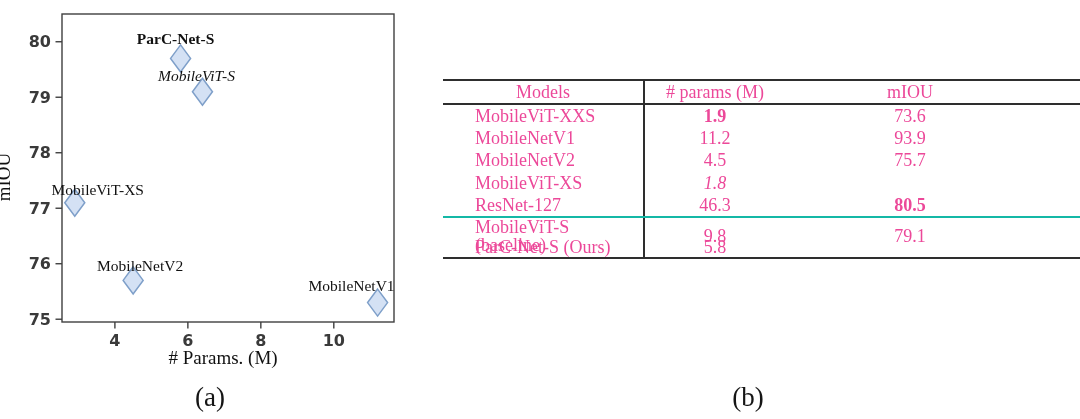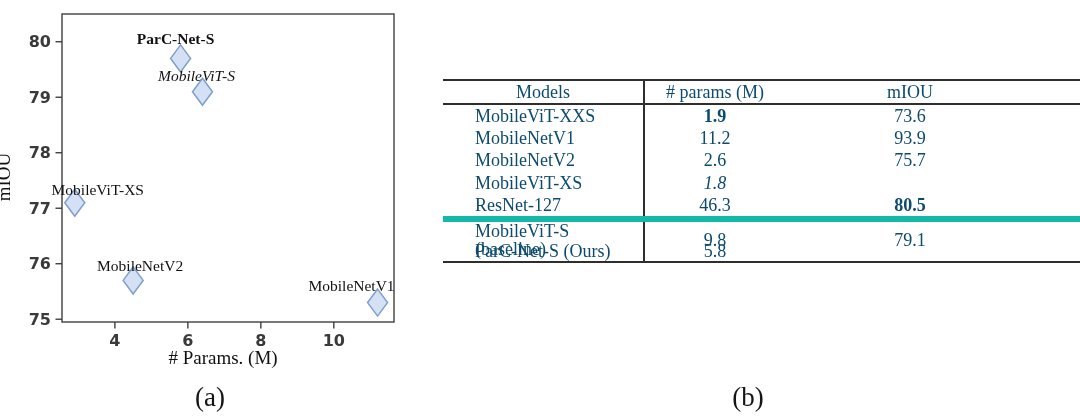--- a/index.html
+++ b/index.html
@@ -6,24 +6,24 @@
   .canvas{position:relative;width:1080px;height:419px;background:#ffffff;overflow:hidden;
           font-family:"Liberation Serif",serif;color:#111;}
   .panel{position:absolute;left:0;top:0;width:1080px;height:419px;}
   svg text{user-select:none;}
   .caption{position:absolute;font-size:27px;color:#151515;text-align:center;width:200px;}
   .caption-a{left:110px;top:382px;}
   .caption-b{left:648px;top:382px;}
   
   .ptable{position:absolute;left:443px;top:79px;width:637px;
           border-top:2px solid #2e2e2e;border-bottom:2px solid #2e2e2e;
-          font-size:18px;color:#0c4a6e;}
+          font-size:18px;color:#ec4899;}
   .trow{display:grid;grid-template-columns:202px 140px 250px 1fr;}
   .thead{height:22px;border-bottom:2px solid #2e2e2e;}
-  #tbody-main{border-bottom:6px solid #14b8a6;}
+  #tbody-main{border-bottom:2px solid #14b8a6;}
   #tbody-main .trow{height:22.2px;}
   #tbody-ours .trow{height:19.5px;}
   .cell{display:flex;align-items:center;line-height:1;}
   .c1{padding-left:32px;border-right:2px solid #2e2e2e;justify-content:flex-start;}
   .th.c1{padding-left:0;justify-content:center;}
   .c2,.c3{justify-content:center;}
   .bold{font-weight:bold;}
   .italic{font-style:italic;}
 </style>
 </head>
@@ -86,21 +86,21 @@
             <div class="cell c4"></div>
           </div>
           <div class="trow">
             <div class="cell c1">MobileNetV1</div>
             <div class="cell c2">11.2</div>
             <div class="cell c3">93.9</div>
             <div class="cell c4"></div>
           </div>
           <div class="trow">
             <div class="cell c1">MobileNetV2</div>
-            <div class="cell c2">2.6</div>
+            <div class="cell c2">4.5</div>
             <div class="cell c3">75.7</div>
             <div class="cell c4"></div>
           </div>
           <div class="trow">
             <div class="cell c1">MobileViT-XS</div>
             <div class="cell c2 italic">1.8</div>
             <div class="cell c4"></div>
           </div>
           <div class="trow">
             <div class="cell c1">ResNet-127</div>

